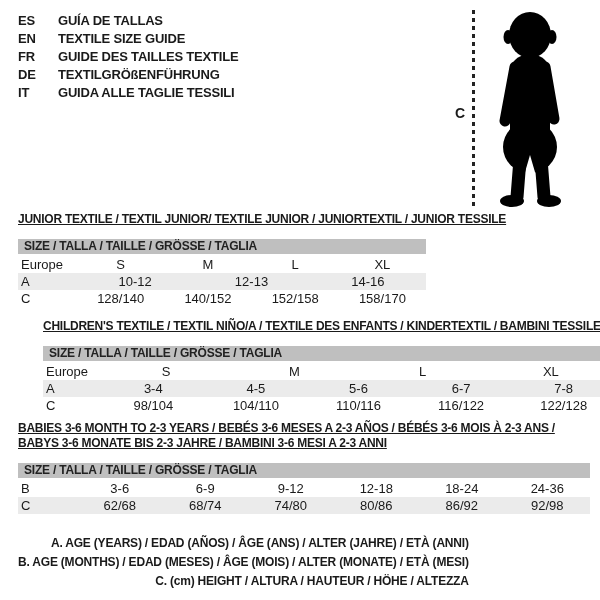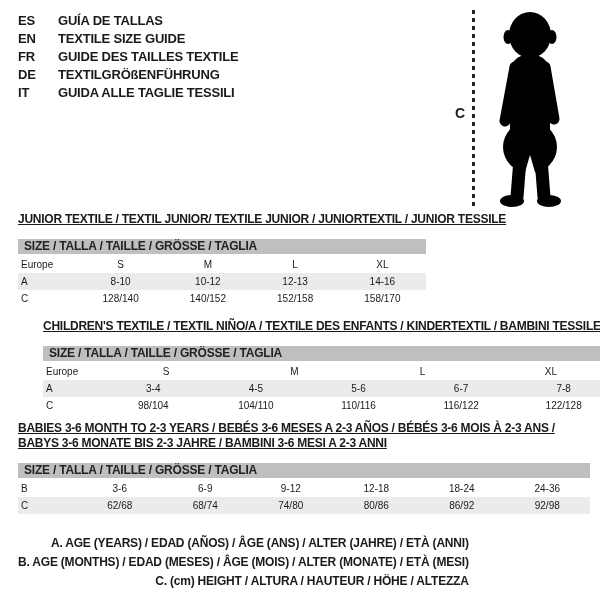--- a/index.html
+++ b/index.html
@@ -33,21 +33,21 @@
   .sec-title {
     font-weight:bold; font-size:12px; line-height:15px;
     letter-spacing:-0.25px; margin-bottom:12px;text-decoration:underline;
   }
   .tbl { width:572px; }
   .tbl-bar {
     background:#bfbfbf; height:15px; line-height:15px;
     padding-left:6px; font-weight:bold; font-size:12px; color:#222;
     margin-bottom:2px; letter-spacing:-0.2px;
   }
-  .tbl-row { display:flex; height:17px; line-height:17px; font-size:10px; }
+  .tbl-row { display:flex; height:17px; line-height:17px; font-size:13px; }
   .tbl-row.shaded { background:#ebebeb; }
   .tbl-row .lbl { width:56px; padding-left:3px; }
   .tbl-row .cell { flex:1; text-align:center; }
 
   
   #footnotes { top:534px; left:18px; }
   .footnote { font-weight:bold; font-size:12px; line-height:19px; letter-spacing:-0.2px;text-align:right; }
 </style>
 </head>
 <body>
@@ -100,21 +100,20 @@
       <div class="tbl-bar">SIZE / TALLA / TAILLE / GRÖSSE / TAGLIA</div>
       <div class="tbl-row">
         <div class="lbl">Europe</div>
         <div class="cell">S</div>
         <div class="cell">M</div>
         <div class="cell">L</div>
         <div class="cell">XL</div>
       </div>
       <div class="tbl-row shaded">
         <div class="lbl">A</div>
-        <div class="cell">8-10</div>
         <div class="cell">10-12</div>
         <div class="cell">12-13</div>
         <div class="cell">14-16</div>
       </div>
       <div class="tbl-row">
         <div class="lbl">C</div>
         <div class="cell">128/140</div>
         <div class="cell">140/152</div>
         <div class="cell">152/158</div>
         <div class="cell">158/170</div>

